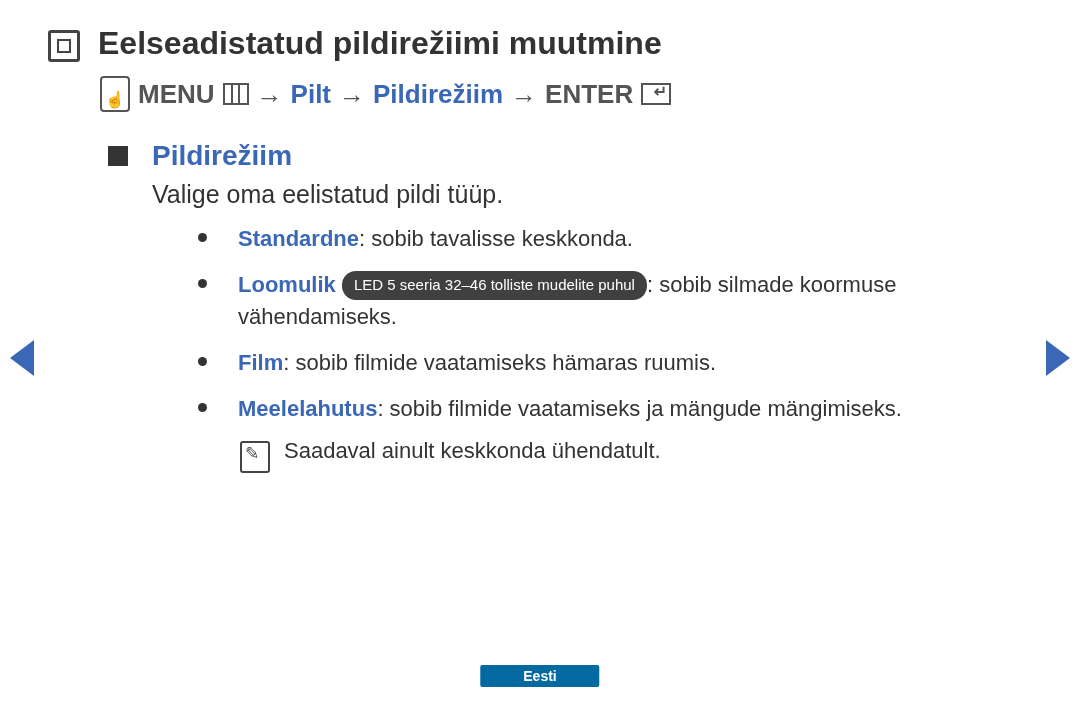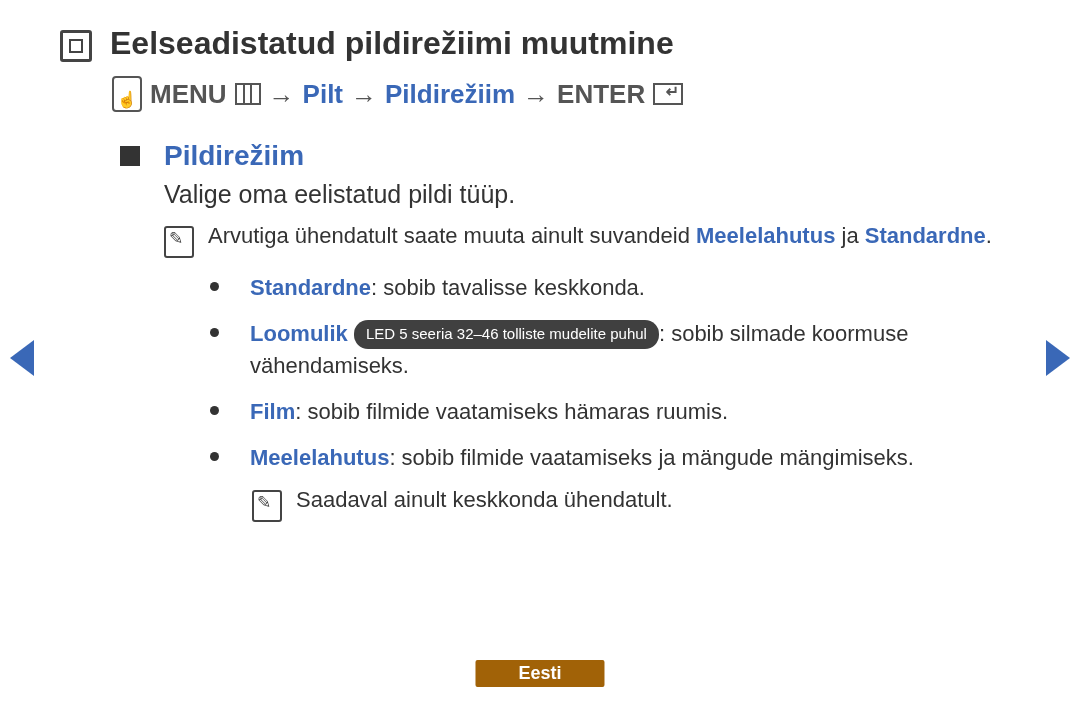--- a/index.html
+++ b/index.html
@@ -6,21 +6,21 @@
     margin: 0;
     padding: 0;
     font-family: Arial, Helvetica, sans-serif;
     background: #fff;
     width: 1080px;
     height: 705px;
     position: relative;
     overflow: hidden;
   }
   .page {
-    padding: 25px 70px 0 60px;
+    padding: 25px 70px 0 48px;
   }
   .title-row {
     display: flex;
     align-items: center;
     gap: 18px;
     margin-bottom: 14px;
   }
   .title-bullet {
     width: 26px;
     height: 26px;
@@ -208,23 +208,23 @@
   }
   .nav-right{
     right:10px;
     border-left:24px solid #3a68b7;
   }
   .footer-lang{
     position:absolute;
     bottom:18px;
     left:50%;
     transform:translateX(-50%);
-    background:#a16207;
+    background:#0369a1;
     color:#fff;
-    font-size:18px;
+    font-size:14px;
     font-weight:bold;
     padding:3px 43px;
     border-radius:2px;
   }
 </style>
 </head>
 <body>
 
 <div class="page">
   <div class="title-row">
@@ -245,26 +245,20 @@
     <span class="enter-box-icon"></span>
   </div>
 
   <div class="section-row">
     <span class="section-bullet"></span>
     <span class="section-title">Pildirežiim</span>
   </div>
 
   <div class="body-text">Valige oma eelistatud pildi tüüp.</div>
 
-  <div class="note-row">
-    <span class="note-icon"></span>
-    <span>
-      <span>Arvutiga ühendatult saate muuta ainult suvandeid </span><span class="inline-link">Meelelahutus</span><span> ja </span><span class="inline-link">Standardne</span><span>.</span>
-    </span>
-  </div>
 
   <ul class="options">
     <li>
       <span class="opt-name">Standardne</span><span>:  </span><span>sobib tavalisse keskkonda.</span>
     </li>
     <li>
       <span class="opt-name">Loomulik</span><span> </span><span class="pill">LED 5 seeria 32–46 tolliste mudelite puhul</span><span>: sobib silmade koormuse vähendamiseks.</span>
     </li>
     <li>
       <span class="opt-name">Film</span><span>:  </span><span>sobib filmide vaatamiseks hämaras ruumis.</span>

